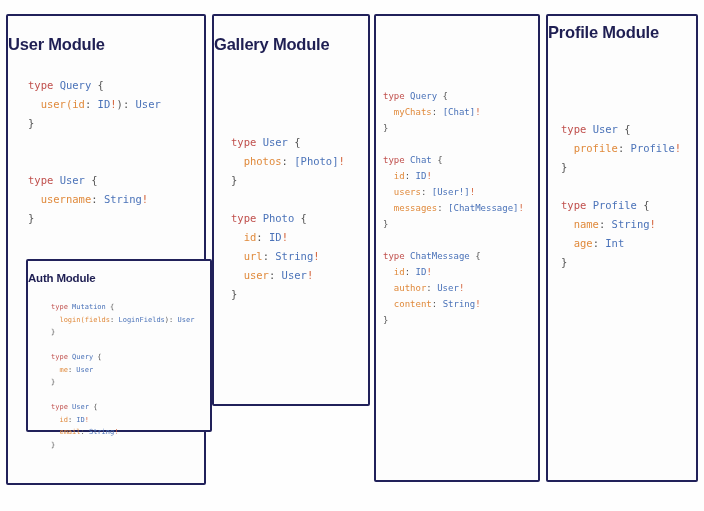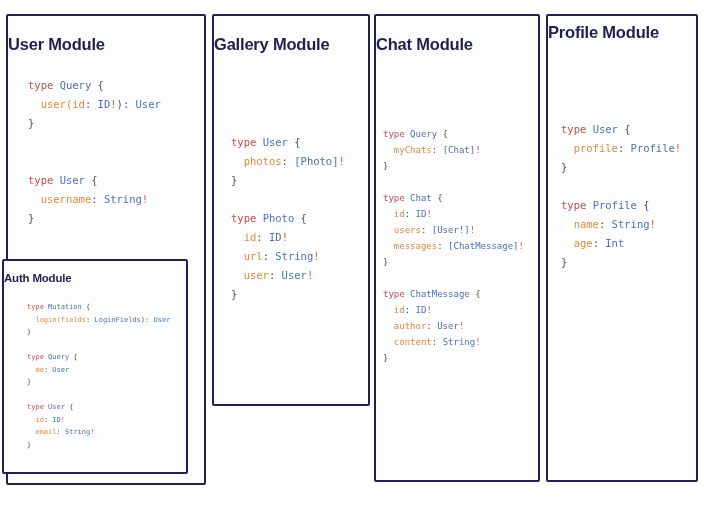--- a/index.html
+++ b/index.html
@@ -54,21 +54,21 @@
   .code-lg { font-size: 10.5px; line-height: 19px; }
   .code-md { font-size: 9px;    line-height: 16px; }
   .code-xs { font-size: 7px;    line-height: 12.5px; }
 
   .blank-lg { height: 19px; }
   .blank-md { height: 16px; }
   .blank-xs { height: 12.5px; }
 
   
   #panel-user    { left: 6px;   top: 14px;  width: 200px; height: 471px; }
-  #panel-auth    { left: 2px;  top: 259px; width: 186px; height: 215px; }
+  #panel-auth    { left: 26px;  top: 259px; width: 186px; height: 173px; }
   #panel-gallery { left: 212px; top: 14px;  width: 158px; height: 392px; }
   #panel-chat    { left: 374px; top: 14px;  width: 166px; height: 468px; }
   #panel-profile { left: 546px; top: 14px;  width: 152px; height: 468px; }
 
   .pt-user    { margin-top: 19px; }
   .pt-gallery { margin-top: 19px; }
   .pt-chat    { margin-top: 19px; }
   .pt-profile { margin-top: 7px; }
   .pt-auth    { margin-top: 11px; }
 
@@ -92,21 +92,20 @@
     <div class="panel-title title-sm pt-auth">Auth Module</div>
     <div class="code code-xs body-auth"><div><span class="kw">type</span><span class="pn"> </span><span class="tn">Mutation</span><span class="pn"> {</span></div><div><span class="pn">  </span><span class="fld">login(</span><span class="fld">fields</span><span class="pn">: </span><span class="ty">LoginFields</span><span class="pn">)</span><span class="pn">: </span><span class="tn">User</span></div><div><span class="pn">}</span></div><div class="blank-xs"></div><div><span class="kw">type</span><span class="pn"> </span><span class="tn">Query</span><span class="pn"> {</span></div><div><span class="pn">  </span><span class="fld">me</span><span class="pn">: </span><span class="ty">User</span></div><div><span class="pn">}</span></div><div class="blank-xs"></div><div><span class="kw">type</span><span class="pn"> </span><span class="tn">User</span><span class="pn"> {</span></div><div><span class="pn">  </span><span class="fld">id</span><span class="pn">: </span><span class="ty">ID</span><span class="bang">!</span></div><div><span class="pn">  </span><span class="fld">email</span><span class="pn">: </span><span class="ty">String</span><span class="bang">!</span></div><div><span class="pn">}</span></div></div>
   </div>
 
   <div class="panel" id="panel-gallery">
     <div class="panel-title title-lg pt-gallery">Gallery Module</div>
     <div class="code code-lg body-gallery"><div><span class="kw">type</span><span class="pn"> </span><span class="tn">User</span><span class="pn"> {</span></div><div><span class="pn">  </span><span class="fld">photos</span><span class="pn">: </span><span class="ty">[Photo]</span><span class="bang">!</span></div><div><span class="pn">}</span></div><div class="blank-lg"></div><div><span class="kw">type</span><span class="pn"> </span><span class="tn">Photo</span><span class="pn"> {</span></div><div><span class="pn">  </span><span class="fld">id</span><span class="pn">: </span><span class="ty">ID</span><span class="bang">!</span></div><div><span class="pn">  </span><span class="fld">url</span><span class="pn">: </span><span class="ty">String</span><span class="bang">!</span></div><div><span class="pn">  </span><span class="fld">user</span><span class="pn">: </span><span class="ty">User</span><span class="bang">!</span></div><div><span class="pn">}</span></div></div>
   </div>
 
   <div class="panel" id="panel-chat">
-    <div class="panel-title title-lg pt-chat">Chat Module</div>
     <div class="code code-md body-chat"><div><span class="kw">type</span><span class="pn"> </span><span class="tn">Query</span><span class="pn"> {</span></div><div><span class="pn">  </span><span class="fld">myChats</span><span class="pn">: </span><span class="ty">[Chat]</span><span class="bang">!</span></div><div><span class="pn">}</span></div><div class="blank-md"></div><div><span class="kw">type</span><span class="pn"> </span><span class="tn">Chat</span><span class="pn"> {</span></div><div><span class="pn">  </span><span class="fld">id</span><span class="pn">: </span><span class="ty">ID</span><span class="bang">!</span></div><div><span class="pn">  </span><span class="fld">users</span><span class="pn">: </span><span class="ty">[User!]</span><span class="bang">!</span></div><div><span class="pn">  </span><span class="fld">messages</span><span class="pn">: </span><span class="ty">[ChatMessage]</span><span class="bang">!</span></div><div><span class="pn">}</span></div><div class="blank-md"></div><div><span class="kw">type</span><span class="pn"> </span><span class="tn">ChatMessage</span><span class="pn"> {</span></div><div><span class="pn">  </span><span class="fld">id</span><span class="pn">: </span><span class="ty">ID</span><span class="bang">!</span></div><div><span class="pn">  </span><span class="fld">author</span><span class="pn">: </span><span class="ty">User</span><span class="bang">!</span></div><div><span class="pn">  </span><span class="fld">content</span><span class="pn">: </span><span class="ty">String</span><span class="bang">!</span></div><div><span class="pn">}</span></div></div>
   </div>
 
   <div class="panel" id="panel-profile">
     <div class="panel-title title-lg pt-profile">Profile Module</div>
     <div class="code code-lg body-profile"><div><span class="kw">type</span><span class="pn"> </span><span class="tn">User</span><span class="pn"> {</span></div><div><span class="pn">  </span><span class="fld">profile</span><span class="pn">: </span><span class="ty">Profile</span><span class="bang">!</span></div><div><span class="pn">}</span></div><div class="blank-lg"></div><div><span class="kw">type</span><span class="pn"> </span><span class="tn">Profile</span><span class="pn"> {</span></div><div><span class="pn">  </span><span class="fld">name</span><span class="pn">: </span><span class="ty">String</span><span class="bang">!</span></div><div><span class="pn">  </span><span class="fld">age</span><span class="pn">: </span><span class="ty">Int</span></div><div><span class="pn">}</span></div></div>
   </div>
 
 </div>
 

